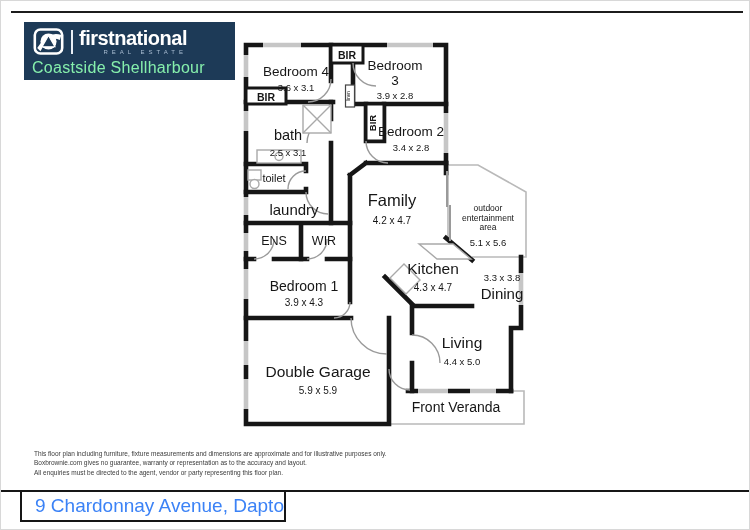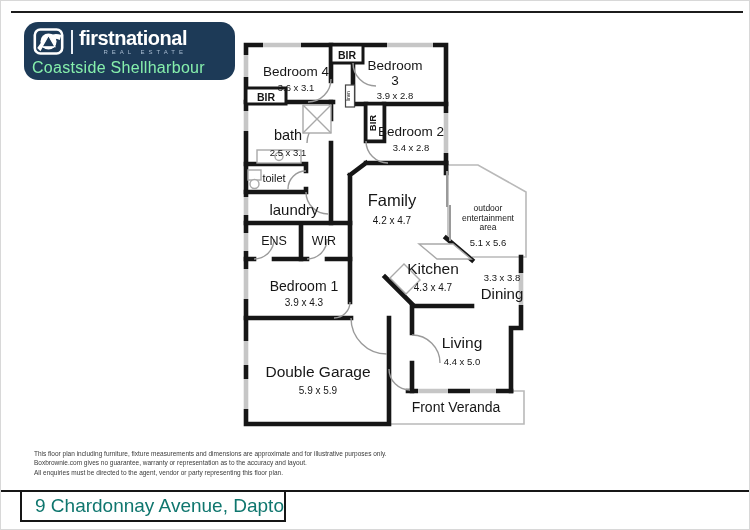--- a/index.html
+++ b/index.html
@@ -1,33 +1,33 @@
 <!DOCTYPE html>
 <html><head>
 <meta charset="utf-8">
 <style>
   html,body{margin:0;padding:0;background:#fff;}
   body{font-family:"Liberation Sans", sans-serif;}
   #page{position:relative;width:750px;height:530px;background:#ffffff;border:1px solid #d8d8d8;box-sizing:border-box;overflow:hidden;}
   #top-rule{position:absolute;left:10px;top:10px;width:732px;height:2px;background:#1c1c1c;}
   
-  #logo-box{position:absolute;left:23px;top:21px;width:211px;height:58px;background:#1d3a57;box-sizing:border-box;padding:5px 8px 4px 8px;display:flex;flex-direction:column;border-radius:14px;}
+  #logo-box{position:absolute;left:23px;top:21px;width:211px;height:58px;background:#1d3a57;box-sizing:border-box;padding:5px 8px 4px 8px;display:flex;flex-direction:column;}
   #logo-row1{display:flex;align-items:center;gap:6px;}
   #logo-icon{width:33px;height:29px;flex:0 0 auto;}
   #logo-divider{width:2px;height:24px;background:#e8eef5;}
   #logo-names{display:flex;flex-direction:column;align-items:flex-end;}
   #agency-name{color:#ffffff;font-weight:bold;font-size:20px;letter-spacing:-0.5px;line-height:20px;}
   #agency-tagline{color:#a9bdd2;font-size:6px;letter-spacing:4px;line-height:7px;margin-top:1px;}
   #office-name{color:#86efac;font-size:16px;line-height:18px;margin-top:3px;letter-spacing:0.3px;}
   
   #disclaimer{position:absolute;left:33px;top:448px;font-size:6.5px;line-height:9.4px;color:#3a3a3a;}
   
   #bottom-rule{position:absolute;left:0;top:489px;width:750px;height:2px;background:#161616;}
   #address-box{position:absolute;left:19px;top:489px;width:266px;height:32px;background:#ffffff;border:2px solid #161616;box-sizing:border-box;display:flex;align-items:center;padding-left:13px;}
-  #address-text{font-size:19px;color:#0f766e;}
+  #address-text{font-size:19px;color:#3b82f6;}
   #plan-svg{position:absolute;left:0;top:0;}
   svg text{font-family:"Liberation Sans", sans-serif;fill:#161616;}
 </style>
 </head>
 <body>
 
 <div id="page">
 
   <div id="top-rule"></div>
 

